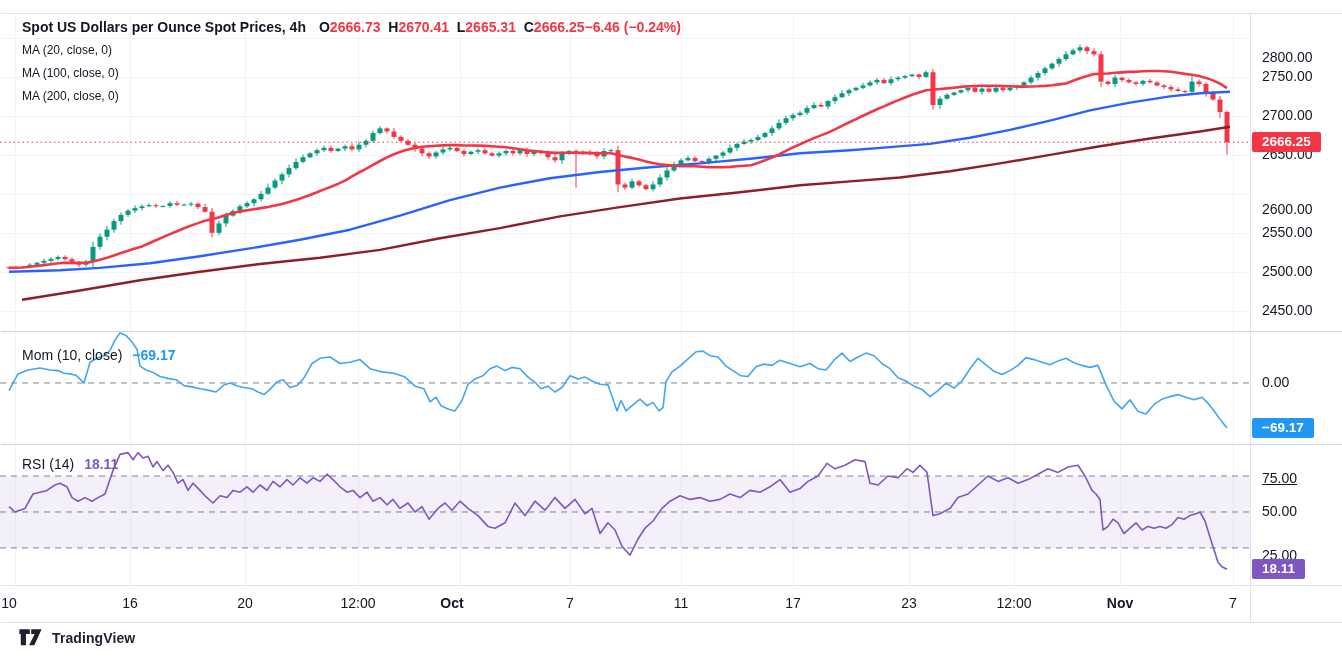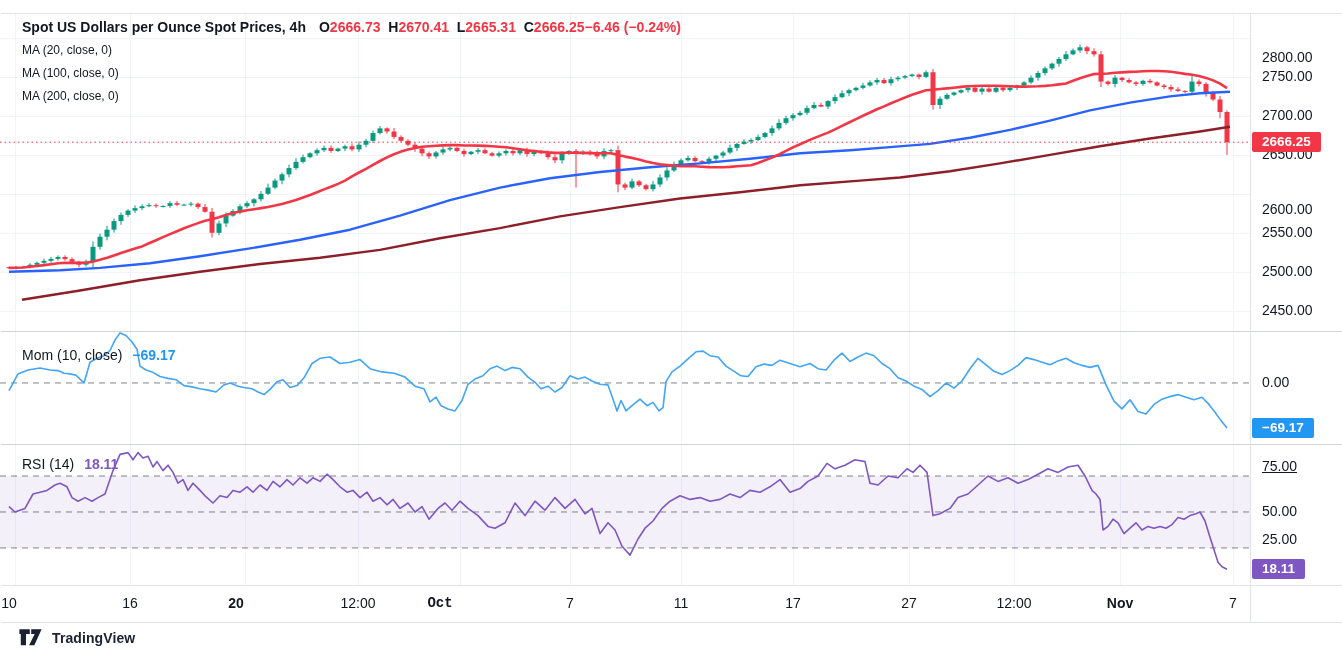--- a/index.html
+++ b/index.html
@@ -443,34 +443,34 @@
   <div id="price-axis">
       <div class="axis-label" style="top: 28.9412px; margin-top: 20px;">2800.00</div>
       <div class="axis-label" style="top: 67.9118px;">2750.00</div>
       <div class="axis-label" style="top: 106.882px;">2700.00</div>
       <div class="axis-label" style="top: 145.853px;">2650.00</div>
       <div class="axis-label" style="top: 184.824px; margin-top: 16px;">2600.00</div>
       <div class="axis-label" style="top: 223.794px;">2550.00</div>
       <div class="axis-label" style="top: 262.765px;">2500.00</div>
       <div class="axis-label" style="top: 301.735px;">2450.00</div>
       <div class="axis-label" style="top: 373.954px;">0.00</div>
-      <div class="axis-label" style="top: 458px; text-decoration: underline;">75.00</div>
+      <div class="axis-label" style="top: 470px; text-decoration: underline;">75.00</div>
       <div class="axis-label" style="top: 502.982px;">50.00</div>
-      <div class="axis-label" style="top: 531px; text-align: center;">25.00</div>
+      <div class="axis-label" style="top: 547px; text-align: center;">25.00</div>
     </div>
   <div id="time-axis">
       <div class="time-label" style="left: 9px;">10</div>
       <div class="time-label" style="left: 130px;">16</div>
-      <div class="time-label" style="left: 236px; font-weight: bold;">20</div>
+      <div class="time-label" style="left: 245px;">20</div>
       <div class="time-label" style="left: 358px;">12:00</div>
-      <div class="time-label bold" style="left: 440px; font-family: Liberation Mono, monospace;">Oct</div>
+      <div class="time-label bold" style="left: 452px;">Oct</div>
       <div class="time-label" style="left: 570px;">7</div>
       <div class="time-label" style="left: 681px;">11</div>
       <div class="time-label" style="left: 793px;">17</div>
-      <div class="time-label" style="left: 909px;">27</div>
+      <div class="time-label" style="left: 909px;">23</div>
       <div class="time-label" style="left: 1014px;">12:00</div>
       <div class="time-label bold" style="left: 1120px;">Nov</div>
       <div class="time-label" style="left: 1233px;">7</div>
     </div>
   <div id="badges">
       <div class="badge" style="top: 132.188px; background: rgb(242, 54, 69);">2666.25</div>
       <div class="badge" style="top: 417.875px; background: rgb(33, 150, 243);">−69.17</div>
       <div class="badge" style="top: 559.335px; background: rgb(126, 87, 194);">18.11</div>
     </div>
 

